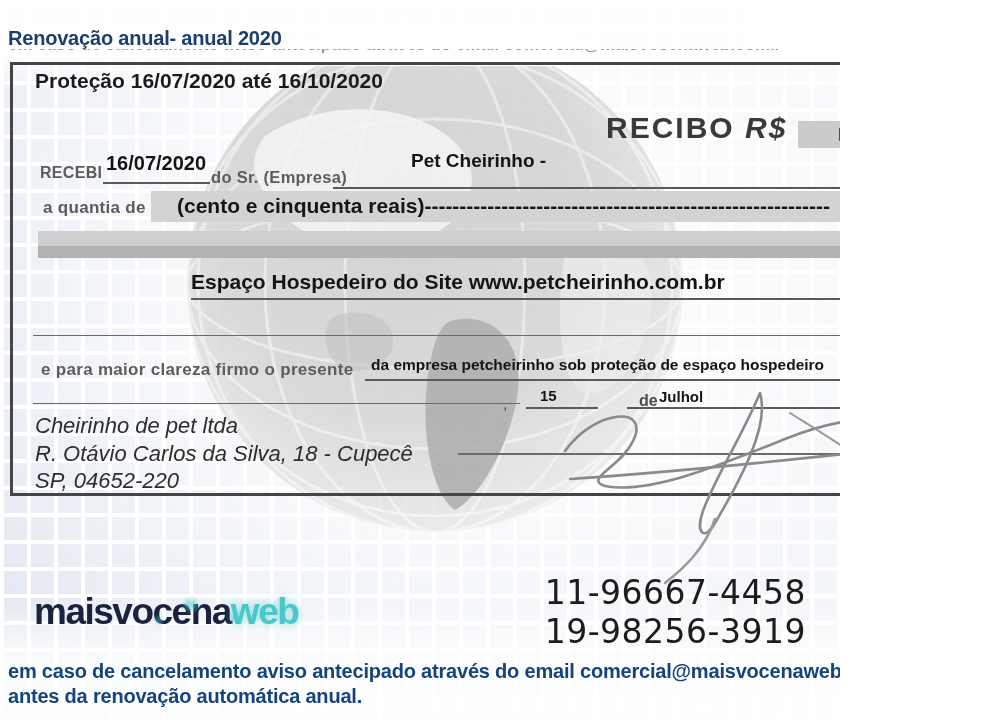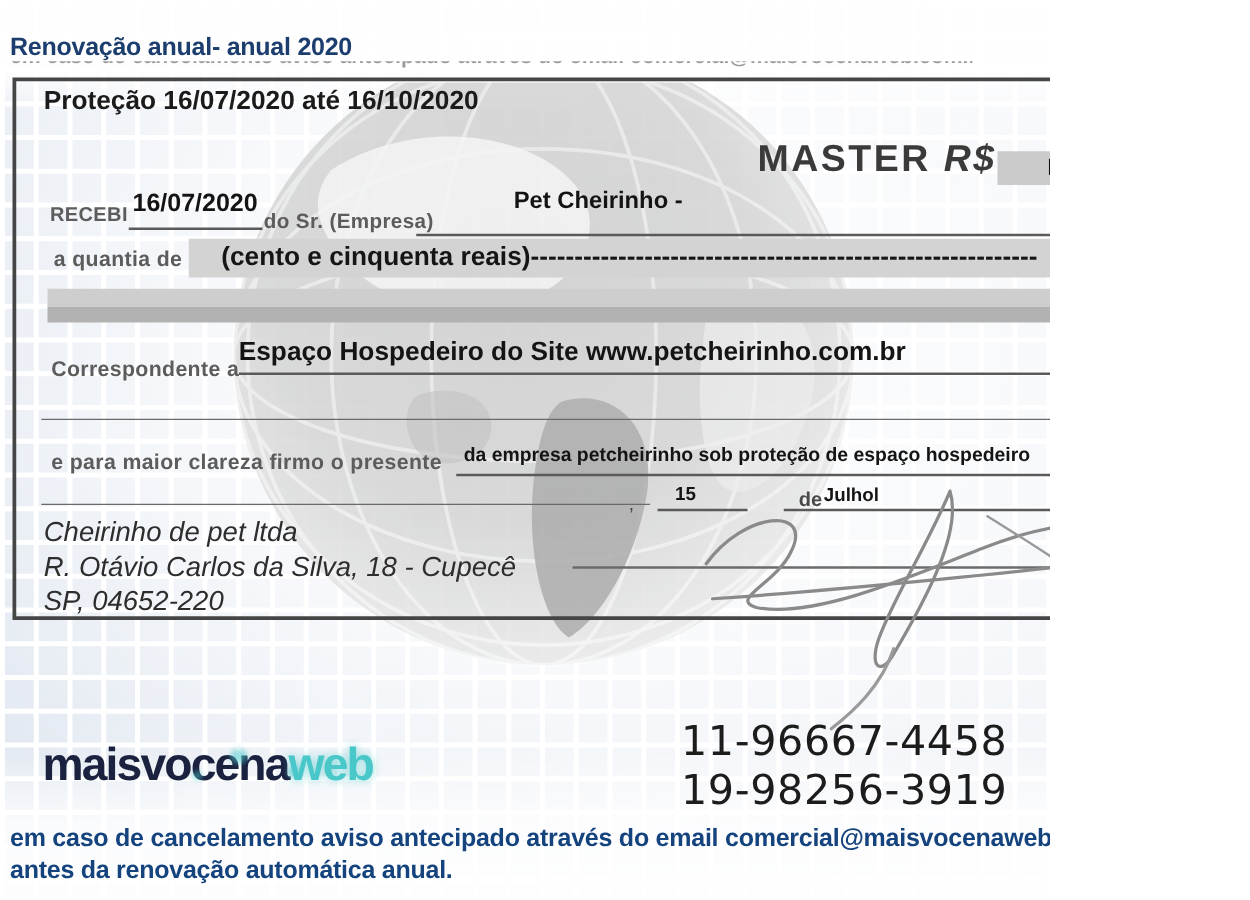--- a/index.html
+++ b/index.html
@@ -124,40 +124,39 @@
 
   <div class="abs page-title">Renovação anual- anual 2020</div>
   <div class="abs clip-strip">
     <div class="inner">em caso de cancelamento aviso antecipado através do email comercial@maisvocenaweb.com.br, 30 dias</div>
   </div>
 
   <div class="receipt">
     <div class="abs protection">Proteção 16/07/2020 até 16/10/2020</div>
 
     <div class="abs recibo">
-      <span>MASTER</span>
+      <span>RECIBO</span>
       <span class="cur">R$</span>
     </div>
     <div class="abs amount-box">R$ 150,00</div>
 
     <div class="abs lbl recebi">RECEBI</div>
     <div class="abs val recv-date">16/07/2020</div>
     <div class="abs rule recv-date-line"></div>
     <div class="abs lbl from-lbl">do Sr. (Empresa)</div>
     <div class="abs val payer">Pet Cheirinho -</div>
     <div class="abs rule payer-line"></div>
 
     <div class="abs lbl quantia-lbl">a quantia de</div>
     <div class="abs quantia-band">
       <div class="quantia-val">(cento e cinquenta reais)----------------------------------------------------------</div>
     </div>
 
     <div class="abs gray-bar"></div>
 
-    <div class="abs lbl corr-lbl">Correspondente a</div>
     <div class="abs val corr-val">Espaço Hospedeiro do Site www.petcheirinho.com.br</div>
     <div class="abs rule corr-line"></div>
 
     <div class="abs rule-thin rule1"></div>
 
     <div class="abs lbl clar-lbl">e para maior clareza firmo o presente</div>
     <div class="abs val clar-val">da empresa petcheirinho sob proteção de espaço hospedeiro</div>
     <div class="abs rule clar-line"></div>
 
     <div class="abs rule-thin rule2"></div>

